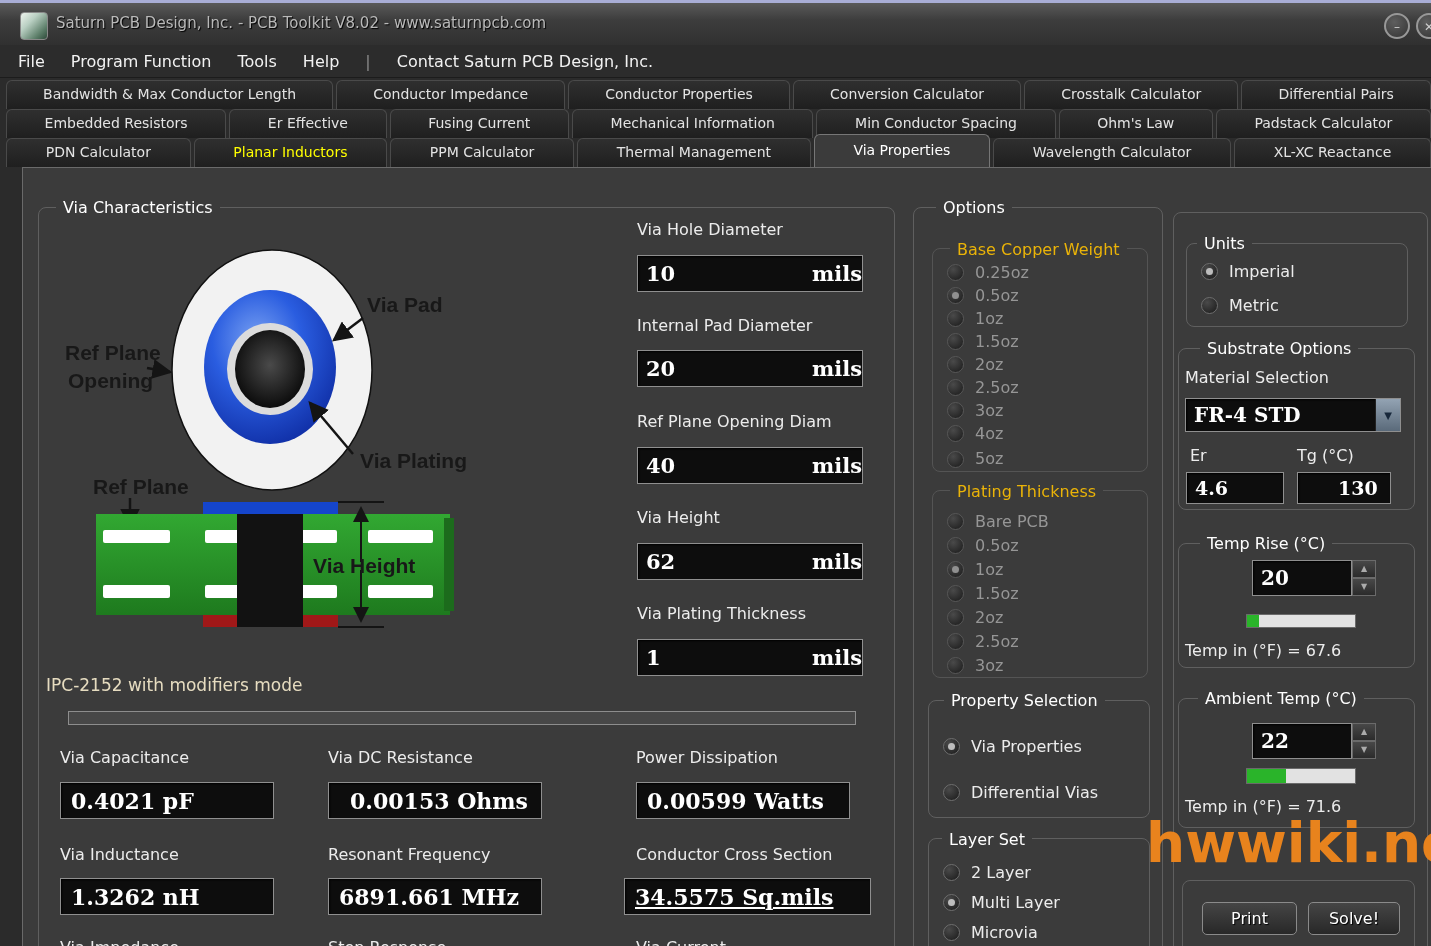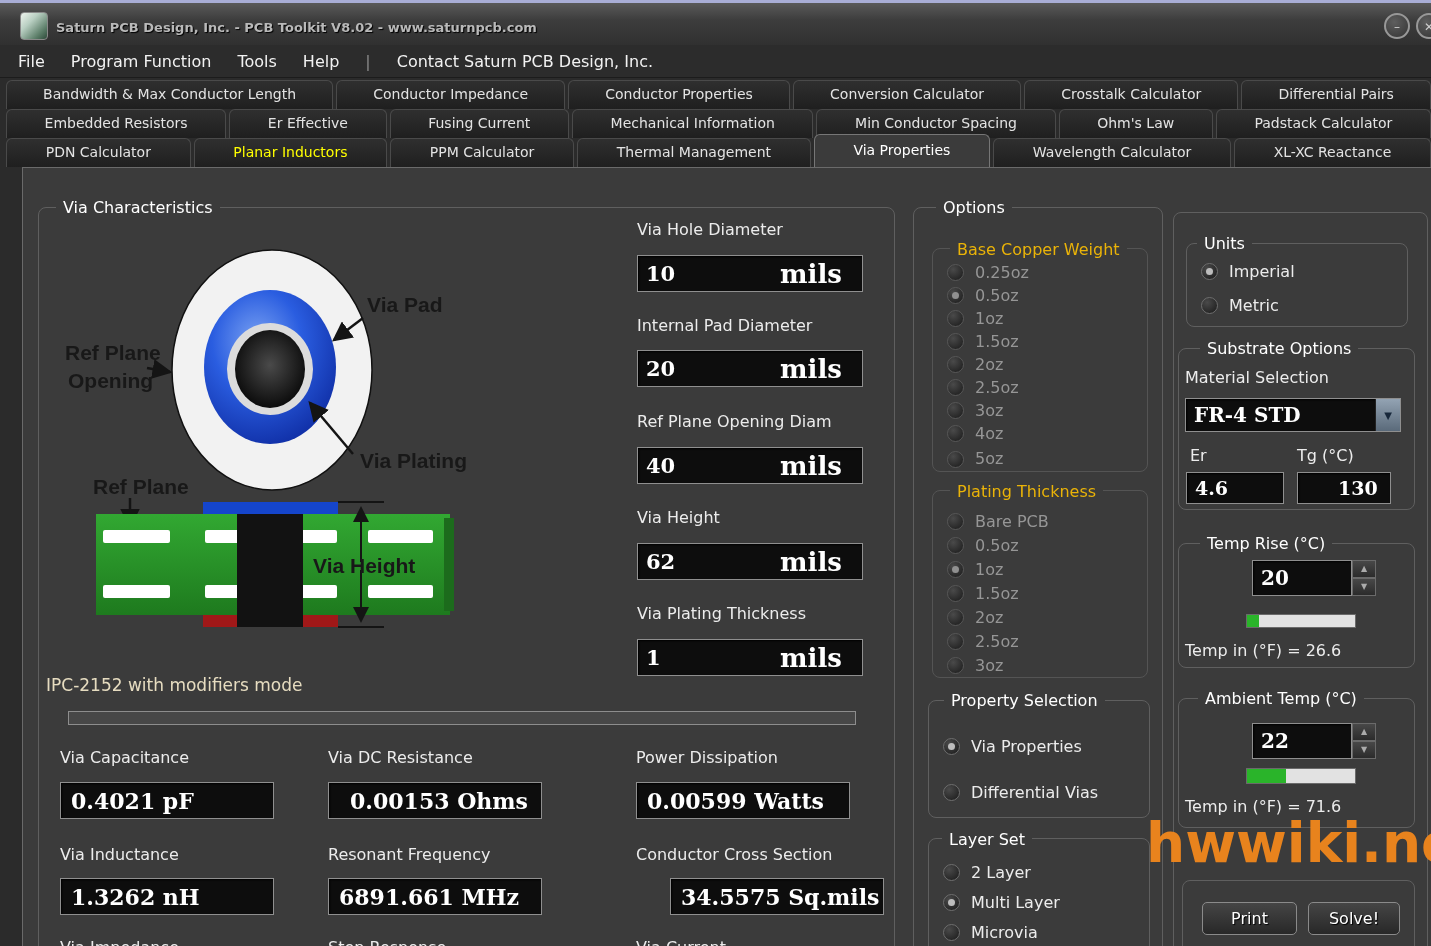--- a/index.html
+++ b/index.html
@@ -6,22 +6,22 @@
   body{position:relative;width:1431px;height:946px;overflow:hidden;
        font-family:"DejaVu Sans","Liberation Sans",sans-serif;-webkit-font-smoothing:antialiased;}
   .abs{position:absolute;}
 
   
   .titlebar{position:absolute;left:0;top:0;width:1431px;height:45px;
     background:linear-gradient(#5a5a5a 0%,#3d3d3d 40%,#303030 100%);
     border-top:3px solid #a9aed6;box-sizing:border-box;}
   .appicon{position:absolute;left:20px;top:9px;width:26px;height:26px;border-radius:4px;
     border:1px solid #8a8a8a;background:linear-gradient(135deg,#eef4ee 0%,#b9cfc2 35%,#5d7f6a 75%,#2e4a3a 100%);}
-  .apptitle{position:absolute;left:56px;top:11px;font-size:13px;font-weight:bold;color:#b9b9b9;
-    text-shadow:1px 1px 1px #000;white-space:nowrap;margin-top:6px;}
+  .apptitle{position:absolute;left:56px;top:11px;font-size:15px;font-weight:normal;color:#b9b9b9;
+    text-shadow:1px 1px 1px #000;white-space:nowrap;}
   .winbtn{position:absolute;top:10px;width:26px;height:26px;border-radius:50%;
     background:radial-gradient(circle at 38% 32%,#5e5e5e,#343434);
     border:2px solid #989898;color:#cfcfcf;text-align:center;line-height:24px;font-size:12px;box-sizing:border-box;}
 
   
   .menubar{position:absolute;left:0;top:45px;width:1431px;height:33px;background:#2c2c2c;
     border-bottom:1px solid #1c1c1c;display:flex;align-items:center;gap:26px;padding-left:18px;
     box-sizing:border-box;font-size:16px;color:#f2f2f2;}
   .menuitem{white-space:nowrap;cursor:default;}
   .menusep{color:#8a8a8a;}
@@ -41,21 +41,21 @@
 
   .grp{position:absolute;border:1px solid #5f5f5f;border-radius:8px;box-sizing:border-box;}
   .glab{position:absolute;background:#3b3b3b;padding:0 7px;font-size:16px;color:#ffffff;white-space:nowrap;z-index:2;}
   .glab.dim{color:#eab308;}
   .lbl{position:absolute;font-size:16px;color:#ececec;white-space:nowrap;}
 
   .ibox{position:absolute;background:#0d0d0d;border:1px solid #8f8f8f;display:flex;align-items:center;
     justify-content:space-between;font-family:"DejaVu Serif","Liberation Serif",serif;font-weight:bold;
     color:#fff;box-sizing:border-box;box-shadow:inset 1px 1px 2px #000;}
   .ibox .v{padding-left:8px;font-size:21px;}
-  .ibox .u{padding-right:20px;font-size:26px;}
+  .ibox .u{padding-right:0;font-size:21px;}
   .rbox{position:absolute;background:#0d0d0d;border:1px solid #8f8f8f;display:flex;align-items:center;
     font-family:"DejaVu Serif","Liberation Serif",serif;font-weight:bold;color:#fff;font-size:22px;
     padding-left:10px;box-sizing:border-box;box-shadow:inset 1px 1px 2px #000;white-space:nowrap;}
 
   .rrow{display:flex;align-items:center;gap:11px;padding-left:14px;box-sizing:border-box;}
   .radio{width:15px;height:15px;border-radius:50%;flex:none;position:relative;
     background:radial-gradient(circle at 35% 30%,#4a4a4a,#191919);border:1px solid #6e6e6e;}
   .radio.on::after{content:"";position:absolute;inset:4px;border-radius:50%;background:#bdbdbd;}
   .radio.dis{border-color:#575757;}
   .radio.dis.on::after{background:#909090;}
@@ -233,21 +233,21 @@
 
 <span class="lbl" style="left:60px;top:845px;">Via Inductance</span>
 <span class="lbl" style="left:328px;top:845px;">Resonant Frequency</span>
 <span class="lbl" style="left:636px;top:845px;">Conductor Cross Section</span>
 <div class="rbox" style="left:60px;top:878px;width:214px;height:37px;">
     <span>1.3262 nH</span>
   </div>
 <div class="rbox" style="left:328px;top:878px;width:214px;height:37px;">
     <span>6891.661 MHz</span>
   </div>
-<div class="rbox" style="left:670px;top:878px;width:214px;height:37px;">
+<div class="rbox" style="left:624px;top:878px;width:247px;height:37px;text-decoration:underline;">
     <span>34.5575 Sq.mils</span>
   </div>
 
 <span class="lbl" style="left:60px;top:938px;">Via Impedance</span>
 <span class="lbl" style="left:328px;top:938px;">Step Response</span>
 <span class="lbl" style="left:636px;top:938px;">Via Current</span>
 
 <div class="grp" style="left:913px;top:207px;width:250px;height:760px;"></div>
 <span class="glab" style="left:936px;top:198px;">Options</span>
 
@@ -386,21 +386,21 @@
 <div class="ibox" style="left:1252px;top:560px;width:100px;height:36px;">
   <span class="v" style="font-size:20px;">20</span>
 </div>
 <div class="spincol" style="left:1352px;top:560px;">
   <div class="spinbtn"><span>▲</span></div>
   <div class="spinbtn"><span>▼</span></div>
 </div>
 <div class="ptrack" style="left:1246px;top:614px;width:110px;height:14px;">
   <div class="pfill" style="width: 11%;"></div>
 </div>
-<span class="ftext" style="left:1185px;top:641px;">Temp in (°F) = 26.6</span>
+<span class="ftext" style="left:1185px;top:641px;">Temp in (°F) = 67.6</span>
 
 <div class="grp" style="left:1178px;top:698px;width:237px;height:130px;"></div>
 <span class="glab" style="left:1198px;top:689px;">Ambient Temp (°C)</span>
 <div class="ibox" style="left:1252px;top:723px;width:100px;height:36px;">
   <span class="v" style="font-size:20px;">22</span>
 </div>
 <div class="spincol" style="left:1352px;top:723px;">
   <div class="spinbtn"><span>▲</span></div>
   <div class="spinbtn"><span>▼</span></div>
 </div>

